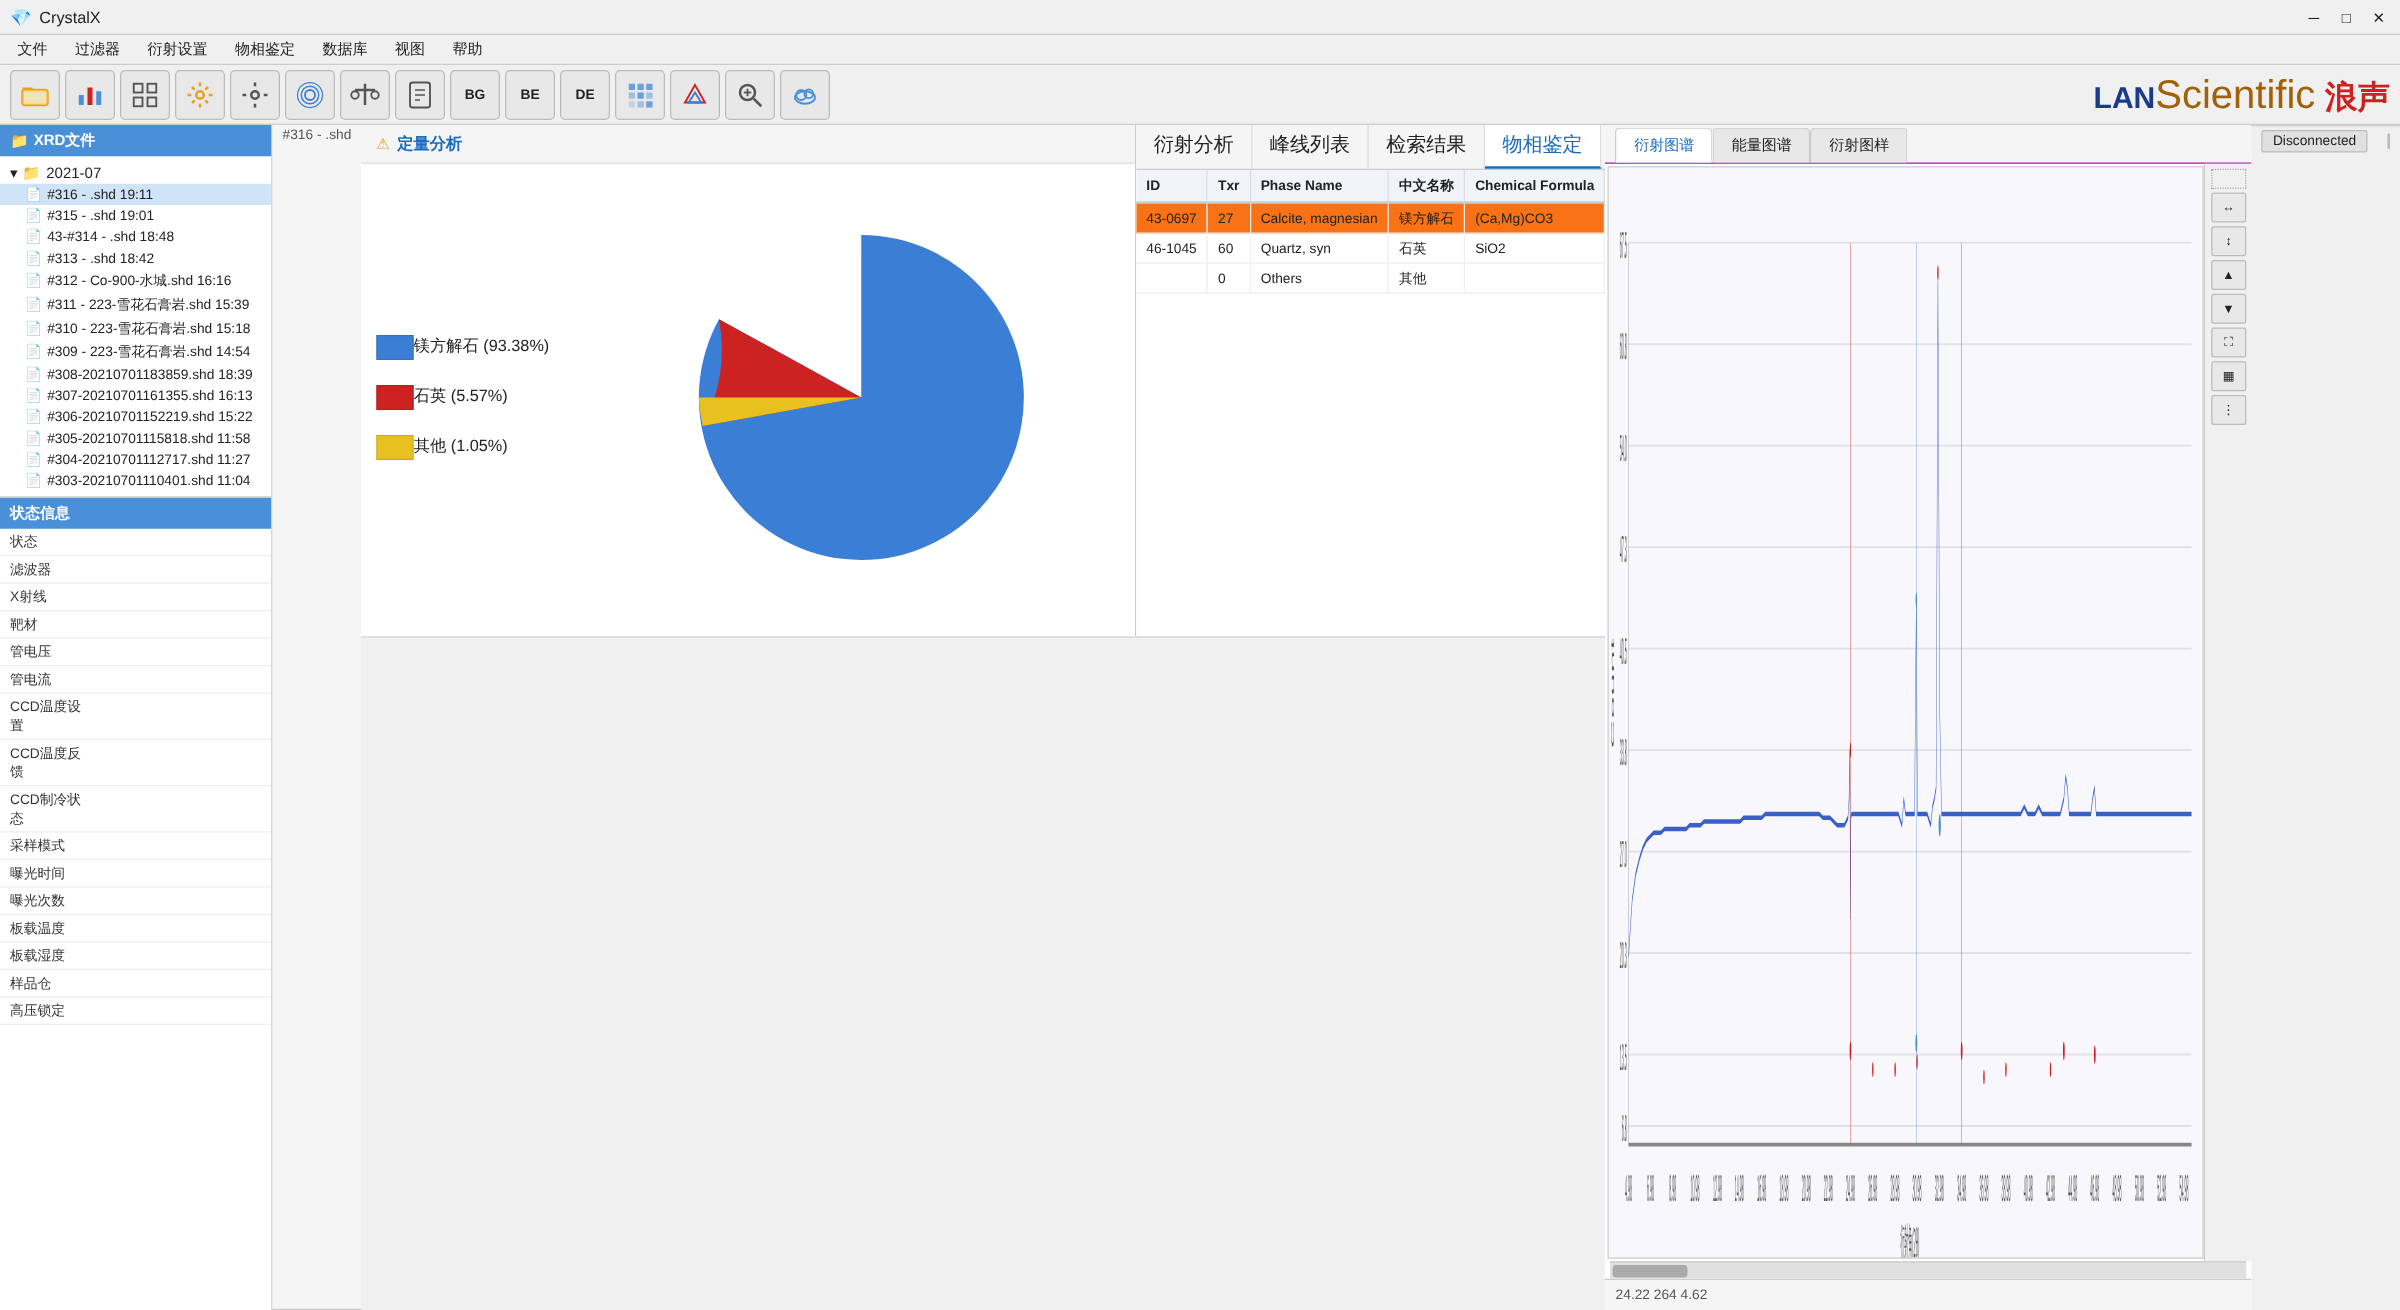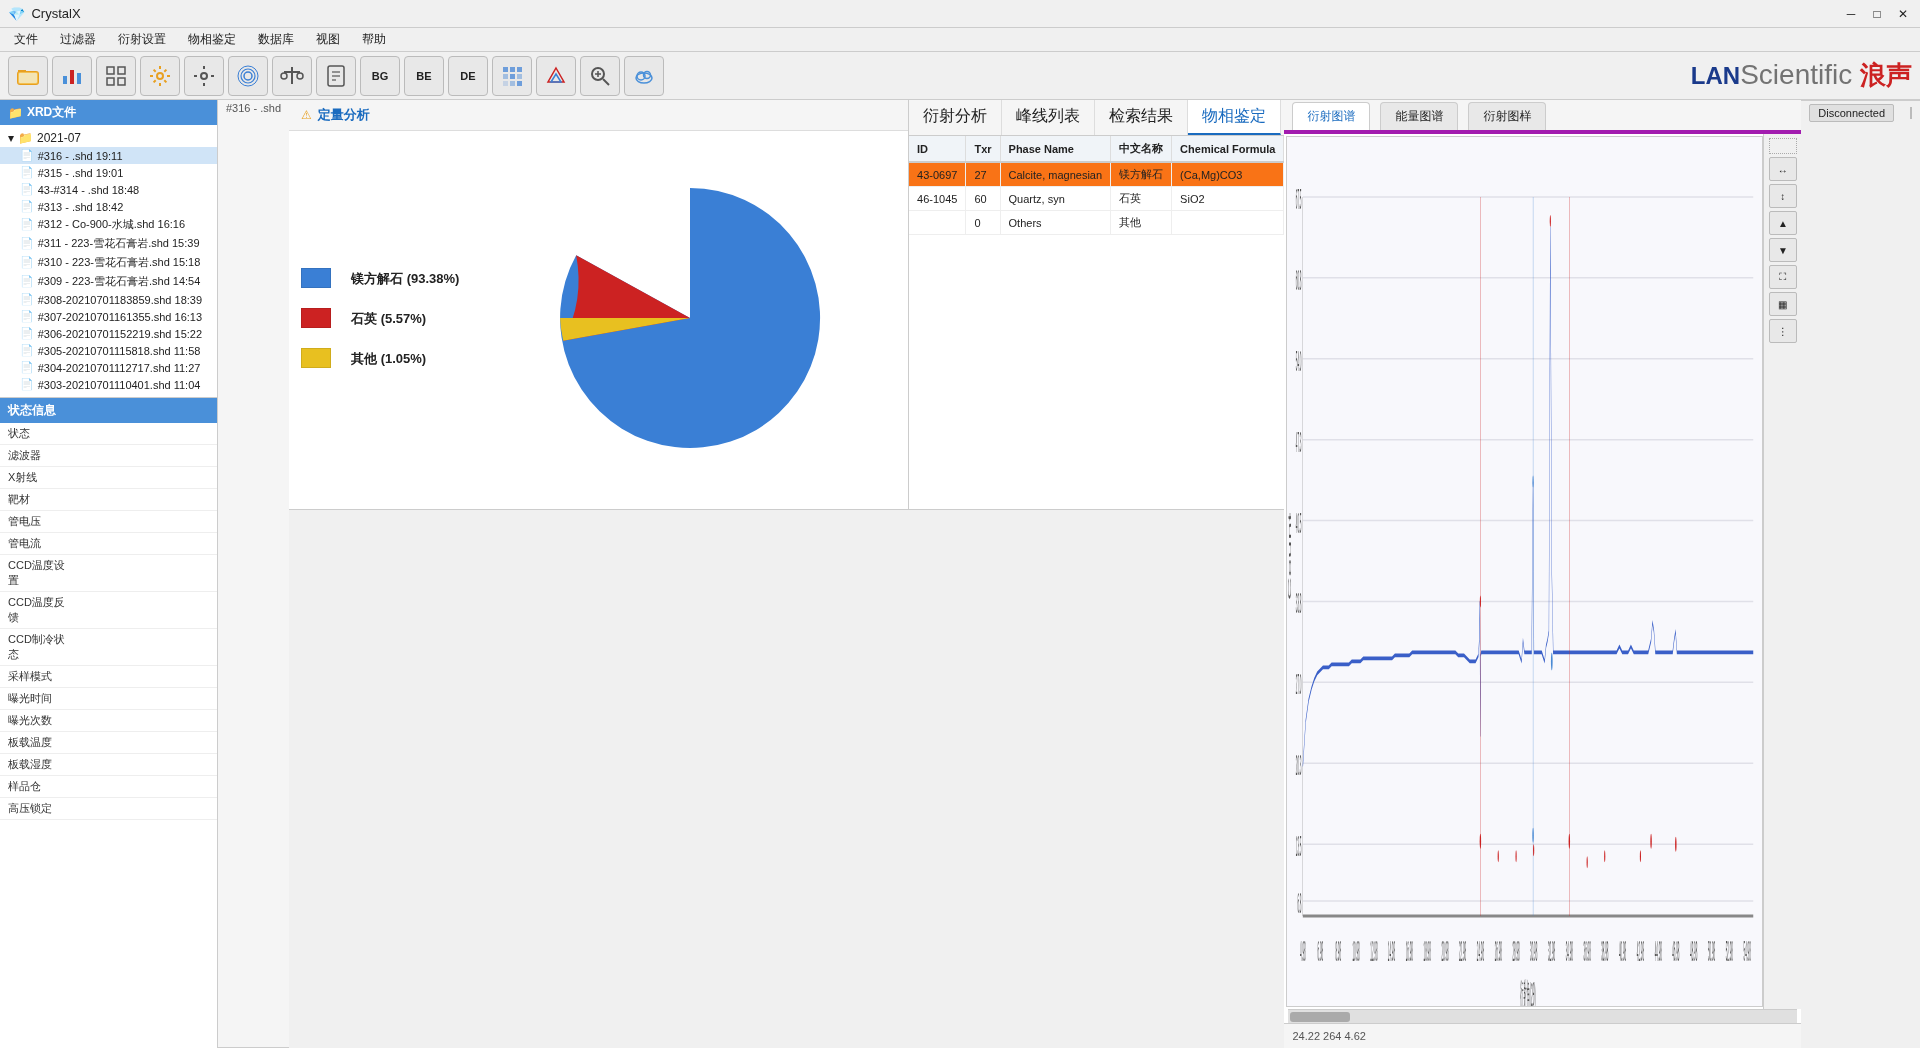--- a/index.html
+++ b/index.html
@@ -48,39 +48,39 @@
 
     
     #top-area { display: flex; height: 410px; border-bottom: 1px solid #ccc; }
 
     
     #quant-panel { width: 620px; background: white; border-right: 1px solid #ccc; padding: 0; }
     #quant-header { background: #f5f5f5; padding: 6px 12px; border-bottom: 1px solid #ddd; display: flex; align-items: center; gap: 6px; }
     #quant-title { font-size: 13px; font-weight: bold; color: #1a6bbf; }
     #legend-and-chart { display: flex; height: calc(410px - 36px); }
     #legend { padding: 20px 12px; display: flex; flex-direction: column; gap: 20px; min-width: 180px; justify-content: center; }
-    .legend-item { display: flex; align-items: flex-end; gap: 20px; font-weight: bold; }
+    .legend-item { display: flex; align-items: flex-start; gap: 0; }
     .legend-color { width: 30px; height: 20px; border: 1px solid rgba(0,0,0,0.1); }
     .legend-text { font-size: 13px; }
     #pie-container { flex: 1; display: flex; align-items: center; justify-content: center; }
 
     
     #phase-panel { flex: 1; background: white; }
     #phase-tabs { display: flex; border-bottom: 1px solid #ccc; background: #f5f5f5; }
     .phase-tab { padding: 6px 14px; cursor: pointer; font-size: 16px; border-right: 1px solid #ddd; }
     .phase-tab.active { background: white; color: #1a6bbf; border-bottom: 2px solid #1a6bbf; }
     #phase-table-wrap { overflow: auto; height: calc(410px - 32px); }
     #phase-table { width: 100%; border-collapse: collapse; font-size: 11px; }
     #phase-table th { background: #f0f4f8; padding: 5px 8px; text-align: left; border-bottom: 2px solid #ccc; border-right: 1px solid #ddd; font-weight: bold; white-space: nowrap; }
     #phase-table td { padding: 4px 8px; border-bottom: 1px solid #eee; border-right: 1px solid #eee; white-space: nowrap; }
     #phase-table tr.row-selected { background: #f97316; }
 
     
     #bottom-area { flex: 1; background: white; display: flex; flex-direction: column; }
-    #spectrum-tabs { display: flex; border-bottom: 4px solid #a21caf; background: #f5f5f5; padding: 2px 8px 0; gap: 10px; align-items: center; }
+    #spectrum-tabs { display: flex; border-bottom: 1px solid #a21caf; background: #f5f5f5; padding: 2px 8px 0; gap: 0; align-items: center; }
     .spectrum-tab { padding: 5px 14px; cursor: pointer; font-size: 12px; border: 1px solid #ccc; border-bottom: none; border-radius: 4px 4px 0 0; background: #e8e8e8; }
     .spectrum-tab.active { background: white; color: #1a6bbf; }
     #spectrum-body { flex: 1; display: flex; position: relative; }
     #spectrum-right-controls { width: 36px; display: flex; flex-direction: column; align-items: center; padding: 4px; gap: 4px; }
     .spec-btn { width: 28px; height: 24px; background: #e8e8e8; border: 1px solid #bbb; border-radius: 2px; display: flex; align-items: center; justify-content: center; cursor: pointer; font-size: 10px; }
     #spectrum-scrollbar { height: 14px; background: #e0e0e0; border-top: 1px solid #ccc; margin: 0 4px; }
     #coord-bar { height: 22px; background: #f5f5f5; border-top: 1px solid #ccc; display: flex; align-items: center; padding: 12px 8px; font-size: 11px; color: #555; }
 
     
     #status-bar { height: 24px; background: #f0f0f0; border-top: 1px solid #ccc; display: flex; align-items: center; padding: 0 8px; font-size: 11px; gap: 16px; }
@@ -217,21 +217,21 @@
     <div class="toolbar-btn">
       <svg width="24" height="24" viewBox="0 0 24 24">
           <ellipse cx="12" cy="14" rx="8" ry="5" fill="none" stroke="#4a90d9" stroke-width="1.5"></ellipse>
           <ellipse cx="9" cy="12" rx="4" ry="4" fill="none" stroke="#4a90d9" stroke-width="1.5"></ellipse>
           <ellipse cx="15" cy="11" rx="3.5" ry="3.5" fill="none" stroke="#4a90d9" stroke-width="1.5"></ellipse>
         </svg>
     </div>
   </div>
   <div id="brand-area">
     <span id="brand">
-      <span style="color:#1a3a8b; font-weight:bold; font-size:24px;">LAN</span><span style="color:#737373; font-weight:normal; font-size:28px;">Scientific</span>
+      <span style="color:#1a3a8b; font-weight:bold; font-size:24px;">LAN</span><span style="color:#a16207; font-weight:normal; font-size:32px;">Scientific</span>
       <span style="color:#cc2222; font-size:26px; font-weight:bold;"> 浪声</span>
     </span>
   </div>
 </div>
 
 <div id="main">
 
   <div id="left-panel">
 
     <div id="sidebar">

